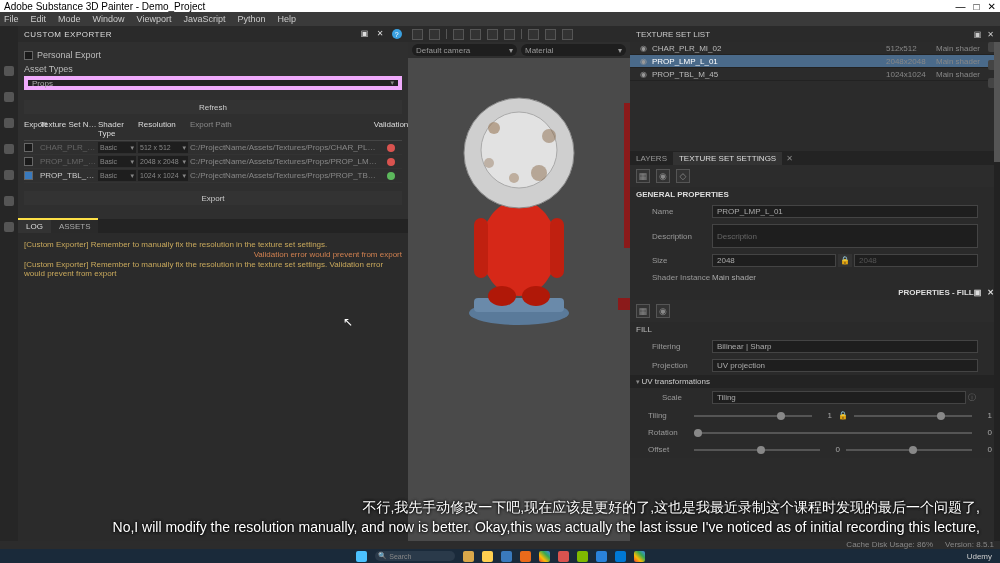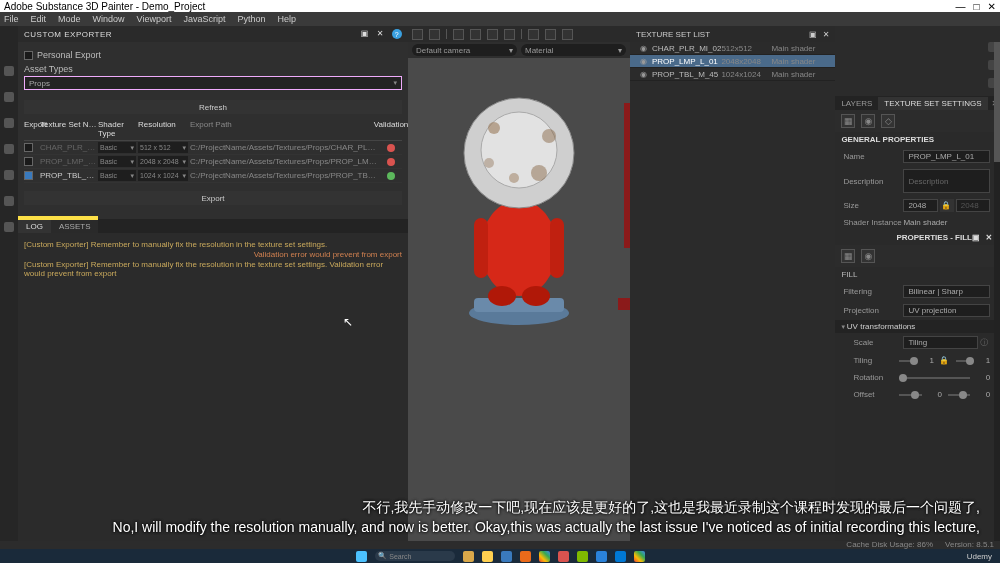--- a/index.html
+++ b/index.html
@@ -19,21 +19,21 @@
 .leftstrip .ico { width:10px; height:10px; background:#555; border-radius:2px; }
 
 
 .leftpanel { width:390px; background:#2f2f2f; display:flex; flex-direction:column; }
 .panelhead { background:#2a2a2a; height:16px; display:flex; justify-content:space-between; align-items:center; padding:0 6px; font-size:8px; color:#ddd; letter-spacing:0.5px; }
 .panelhead .controls { display:flex; gap:8px; }
 .panelhead .circle { width:10px; height:10px; border-radius:50%; background:#3aa0e0; color:#fff; font-size:7px; display:flex; align-items:center; justify-content:center; }
 .section { padding:6px; font-size:9px; color:#bbb; }
 .chkrow { display:flex; align-items:center; gap:4px; margin:2px 0; }
 .chkbox { width:9px; height:9px; border:1px solid #666; background:#1a1a1a; }
-.drop { background:#232323; border:1px solid #f0abfc; height:14px; display:flex; align-items:center; justify-content:space-between; padding:0 4px; color:#aaa; font-size:8px; margin-top:2px;}
+.drop { background:#232323; border:4px solid #f0abfc; height:14px; display:flex; align-items:center; justify-content:space-between; padding:0 4px; color:#aaa; font-size:8px; margin-top:2px;}
 .drop .arr { font-size:7px; color:#888; }
 .refreshbtn { background:#333; height:14px; display:flex; align-items:center; justify-content:center; font-size:8px; margin:4px 6px; color:#ccc; }
 
 
 .tbl { margin:0 6px; font-size:8px; }
 .tblhead { display:flex; color:#ddd; border-bottom:1px solid #444; padding:2px 0; }
 .tblrow { display:flex; align-items:center; height:14px; border-bottom:1px solid #333; }
 .tblrow.dim { color:#666; }
 .c-chk { width:14px; }
 .c-name { width:60px; overflow:hidden; text-overflow:ellipsis; white-space:nowrap; padding-left:2px;}
@@ -43,21 +43,21 @@
 .c-val { width:22px; display:flex; justify-content:center; }
 .dot { width:8px; height:8px; border-radius:50%; }
 .dot.red { background:#d9534f; }
 .dot.green { background:#5cb85c; }
 .mini-drop { background:#1e1e1e; height:11px; font-size:7px; display:flex; align-items:center; justify-content:space-between; padding:0 2px; color:#888; margin-right:2px;}
 
 .exportbtn { background:#333; height:14px; display:flex; align-items:center; justify-content:center; font-size:8px; margin:8px 6px; color:#ccc; }
 
 
 .tabs { display:flex; background:#232323; height:14px; align-items:flex-end; font-size:8px; margin-top:6px;}
-.tab { padding:2px 8px; background:#2a2a2a; color:#aaa; border-top:4px solid #fde047; }
+.tab { padding:2px 8px; background:#2a2a2a; color:#aaa; border-top:2px solid #fde047; }
 .tab.active { background:#333; color:#ddd; }
 
 
 .log { flex:1; padding:6px; font-size:8px; color:#aaa; background:#2b2b2b; position:relative;}
 .log .line { margin:1px 0; }
 .log .warn { color:#c9a95c; }
 .log .err { color:#d08050; }
 .cursor { position:absolute; top:82px; left:325px; font-size:12px; color:#fff; }
 
 
@@ -68,21 +68,21 @@
 .vpdrops { display:flex; gap:4px; padding:2px 4px; background:#2e2e2e;}
 .vpdrop { background:#1e1e1e; height:12px; flex:1; display:flex; align-items:center; justify-content:space-between; padding:0 4px; font-size:8px; color:#999;border-radius:6px;}
 .vpcanvas { flex:1; background:#4a4a4a; position:relative; overflow:hidden;}
 .redbar { position:absolute; right:0; top:45px; width:6px; height:145px; background:#8b1a1a; }
 .redcube { position:absolute; right:0; top:240px; width:12px; height:12px; background:#8b1a1a; }
 
 
 .char { position:absolute; left:50%; top:20px; transform:translateX(-50%); }
 
 
-.rightpanel { flex:1; background:#2b2b2b; display:flex; flex-direction:row; position:relative; }
+.rightpanel { flex:1; background:#2b2b2b; display:flex; flex-direction:column; position:relative; }
 .rightstrip { position:absolute; right:0; top:16px; width:14px; display:flex; flex-direction:column; gap:8px; align-items:center;}
 .rightstrip .rsico { width:10px; height:10px; background:#444; border-radius:2px; }
 
 .tslist { background:#2b2b2b; }
 .tslhead { height:16px; background:#2a2a2a; display:flex; justify-content:space-between; align-items:center; padding:0 6px; font-size:8px; }
 .tsrow { display:flex; align-items:center; height:13px; padding:0 6px 0 10px; font-size:8px; border-bottom:1px solid #222;}
 .tsrow.sel { background:#4a6a8a; }
 .tsrow .eye { width:12px; color:#999;}
 .tsrow .nm { flex:1; color:#bbb;}
 .tsrow.sel .nm { color:#fff;}
@@ -91,21 +91,21 @@
 
 .layerspanel { margin-top:70px; background:#2a2a2a; }
 .lphead { display:flex; background:#232323; height:14px; align-items:center; font-size:8px; }
 .lphead .ltab { padding:2px 6px; color:#999;}
 .lphead .ltab.active { background:#333; color:#ddd;}
 .lphead .x { margin-left:4px; color:#888;}
 .lpicons { display:flex; gap:6px; padding:4px 6px; background:#2c2c2c;}
 .lpico { width:14px; height:14px; border:1px solid #555; background:#333; display:flex; align-items:center; justify-content:center; font-size:9px; color:#888;}
 
 .proptitle { background:#2a2a2a; padding:3px 6px; font-size:8px; color:#ddd; font-weight:bold;}
-.proprow { display:flex; align-items:center; padding:3px 8px; font-size:8px;}
+.proprow { display:flex; align-items:center; padding:3px 22px; font-size:8px;}
 .proprow .lbl { width:60px; color:#999;}
 .proprow .fld { flex:1; background:#1e1e1e; border:1px solid #444; height:13px; display:flex; align-items:center; padding:0 4px; color:#aaa;}
 .proprow .lock { width:14px; height:13px; background:#333; display:flex; align-items:center; justify-content:center; margin:0 2px; font-size:8px;}
 .proprow .info { width:12px; text-align:center; color:#666;}
 
 .collapse { padding:2px 6px; font-size:8px; color:#ccc; background:#232323;}
 .collapse::before { content:"▾ "; color:#888; font-size:7px;}
 
 .slider-row { display:flex; align-items:center; padding:4px 8px; font-size:8px; gap:6px;}
 .slider-row .lbl { width:50px; color:#999;}

